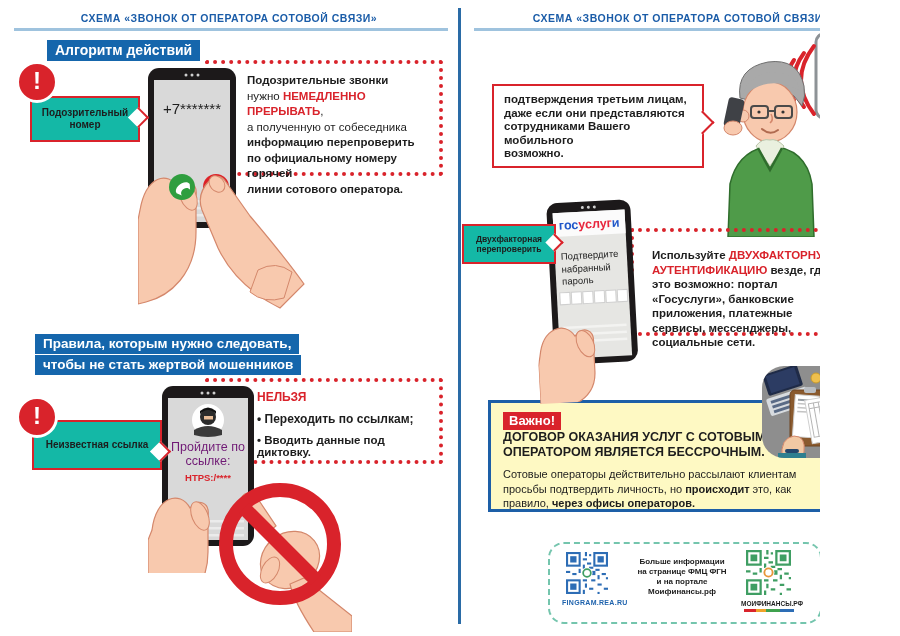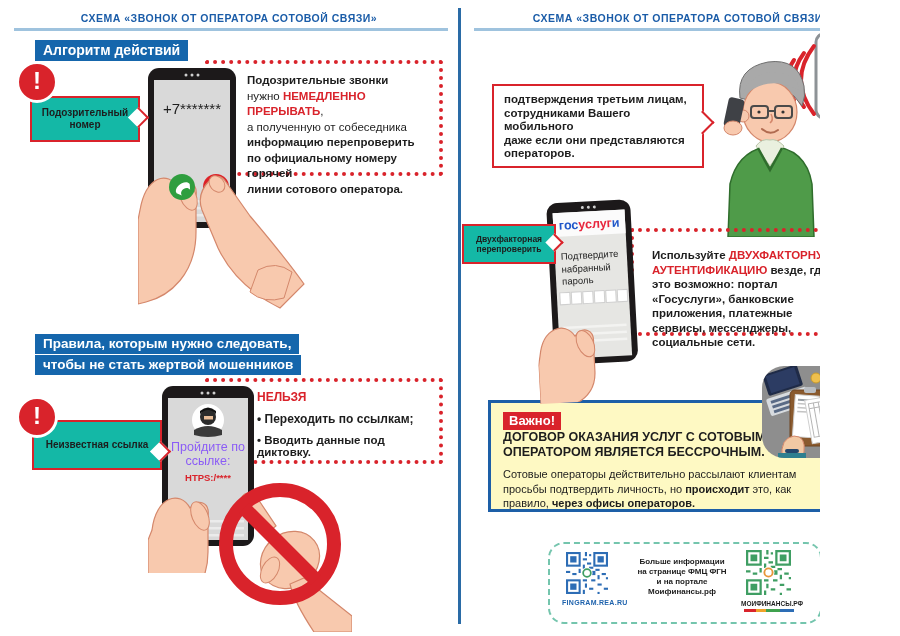--- a/index.html
+++ b/index.html
@@ -6,21 +6,21 @@
   .canvas{position:relative;width:820px;height:636px;background:#fff;overflow:hidden;
           font-family:"Liberation Sans",sans-serif;color:#1d1d1d;}
   .abs{position:absolute;}
   
   .col-title{position:absolute;top:12px;text-align:center;font-size:10.5px;font-weight:bold;
              letter-spacing:.5px;color:#1a5ca8;}
   .col-rule{position:absolute;top:28px;height:2.5px;background:#9fc3de;}
   .divider{position:absolute;left:458px;top:8px;width:3px;height:616px;background:#2a6ba6;}
   
   .badge{display:inline-block;background:#1566ac;color:#fff;font-weight:bold;padding:2px 8px 3px;}
-  .badge-lg{font-size:14px;}
+  .badge-lg{font-size:14px;margin-left:12px;}
   .badge-md{font-size:13.5px;}
   
   .dotted{position:absolute;border:4px dotted #d9232b;border-radius:3px;background:transparent;}
   
   .callout{position:absolute;background:#14b8a6;border:2px solid #d9232b;text-align:center;
            font-weight:bold;font-size:10px;line-height:12.5px;display:flex;align-items:center;
            justify-content:center;padding:2px 4px;z-index:6;}
   .pointer{position:absolute;width:13px;height:13px;background:#fff;border-top:2px solid #d9232b;
            border-right:2px solid #d9232b;transform:rotate(45deg);}
   
@@ -173,21 +173,21 @@
         <circle cx="60" cy="42" r="16" fill="#fff"></circle>
         <circle cx="60" cy="39" r="8" fill="#2b2b2b"></circle>
         <path d="M52,36 Q60,28 68,36 L68,33 Q60,26 52,33 Z" fill="#111"></path>
         <path d="M46,52 Q60,44 74,52 L74,57 Q60,61 46,57 Z" fill="#3a3a3a"></path>
         <rect x="56" y="38" width="9" height="3.5" fill="#e9bd97"></rect>
       </g>
 
       <path d="M4,152 C8,118 32,112 42,130 C50,120 62,124 60,138 L60,174 C60,212 34,232 10,240 L0,244 L0,162 Z" fill="#f8c9ae" stroke="#d4876b" stroke-width="1.2"></path>
       <ellipse cx="52" cy="138" rx="8" ry="15" transform="rotate(-22 52 138)" fill="#f8c9ae" stroke="#d4876b" stroke-width="1"></ellipse>
     </svg>
-    <div class="overlay" style="left:20px;top:62px;width:80px;font-size:12.5px;line-height:14px;color:#8b5cf6;">Пройдите по ссылке:</div>
+    <div class="overlay" style="left:20px;top:62px;width:80px;font-size:12.5px;line-height:14px;color:#701a75;">Пройдите по ссылке:</div>
     <div class="overlay b red" style="left:20px;top:94px;width:80px;font-size:9.5px;">HTPS:/****</div>
   </div>
 
   <div class="abs" style="left:212px;top:472px;width:140px;height:160px;z-index:8;">
     <svg width="140" height="160" viewBox="0 0 140 160">
       <g>
         <path d="M52,64 L31,35 Q26,27 33,22 Q41,18 46,27 L64,54 Z" fill="#f8c9ae" stroke="#d4876b" stroke-width="1.2"></path>
         <ellipse cx="36" cy="27" rx="4.5" ry="6" transform="rotate(-35 36 27)" fill="#f9dcc6" stroke="#d4876b" stroke-width=".8"></ellipse>
         <ellipse cx="78" cy="88" rx="31" ry="27" transform="rotate(-38 78 88)" fill="#f8c9ae" stroke="#d4876b" stroke-width="1.2"></ellipse>
         <ellipse cx="58" cy="98" rx="8" ry="14" transform="rotate(28 58 98)" fill="#f8c9ae" stroke="#d4876b" stroke-width="1"></ellipse>
@@ -197,23 +197,23 @@
       <line x1="32" y1="36" x2="104" y2="108" stroke="#d9232b" stroke-width="14"></line>
     </svg>
   </div>
 
   <div class="col-title" style="left:462px;width:438px;">СХЕМА «ЗВОНОК ОТ ОПЕРАТОРА СОТОВОЙ СВЯЗИ»</div>
   <div class="col-rule" style="left:474px;width:416px;"></div>
 
   <div class="abs" style="left:492px;top:84px;width:208px;height:80px;background:#fff;border:2px solid #d9232b;z-index:6;">
     <div style="padding:7px 10px;font-size:11.5px;line-height:13.5px;font-weight:bold;">
       <div>подтверждения третьим лицам,</div>
+      <div>даже если они представляются</div>
       <div>сотрудниками Вашего мобильного</div>
-      <div>даже если они представляются</div>
-      <div>операторов.</div>
+      <div>возможно.</div>
     </div>
     <span class="pointer" style="right:-9px;top:28px;width:15px;height:15px;"></span>
   </div>
 
   <div class="abs" style="left:718px;top:32px;width:182px;height:205px;">
     <svg width="182" height="205" viewBox="0 0 182 205">
 
       <g transform="translate(138,18)">
         <path d="M8,14 Q20,-8 40,6 L44,62 Q28,72 12,60 Z" fill="#1a1a1a"></path>
         <ellipse cx="24" cy="28" rx="9" ry="11" fill="#e9bd97"></ellipse>

